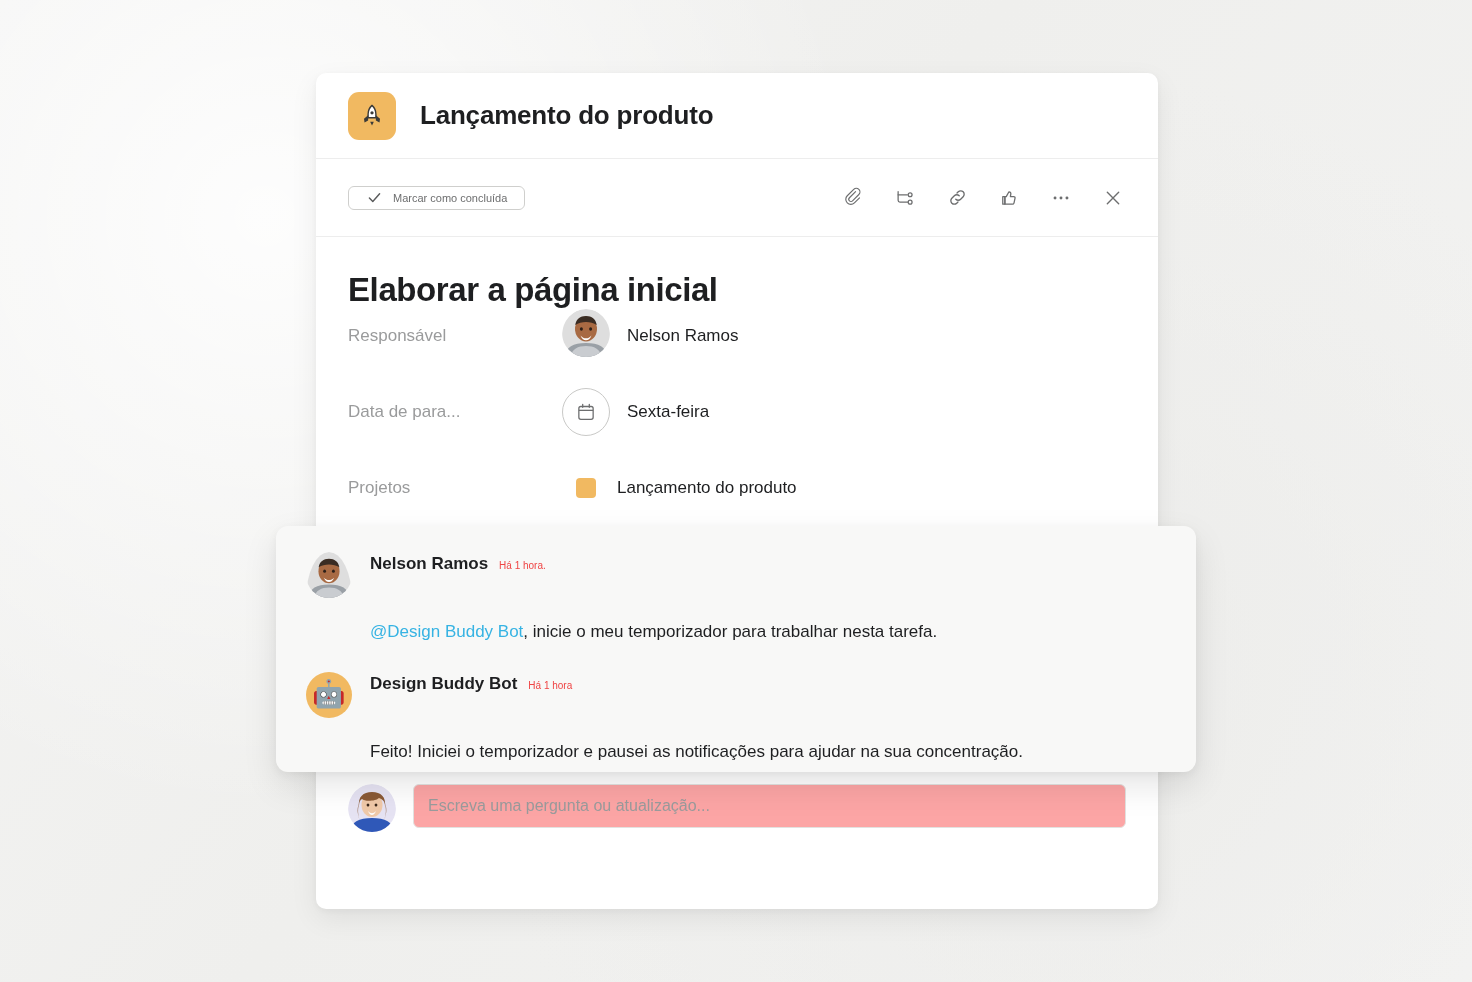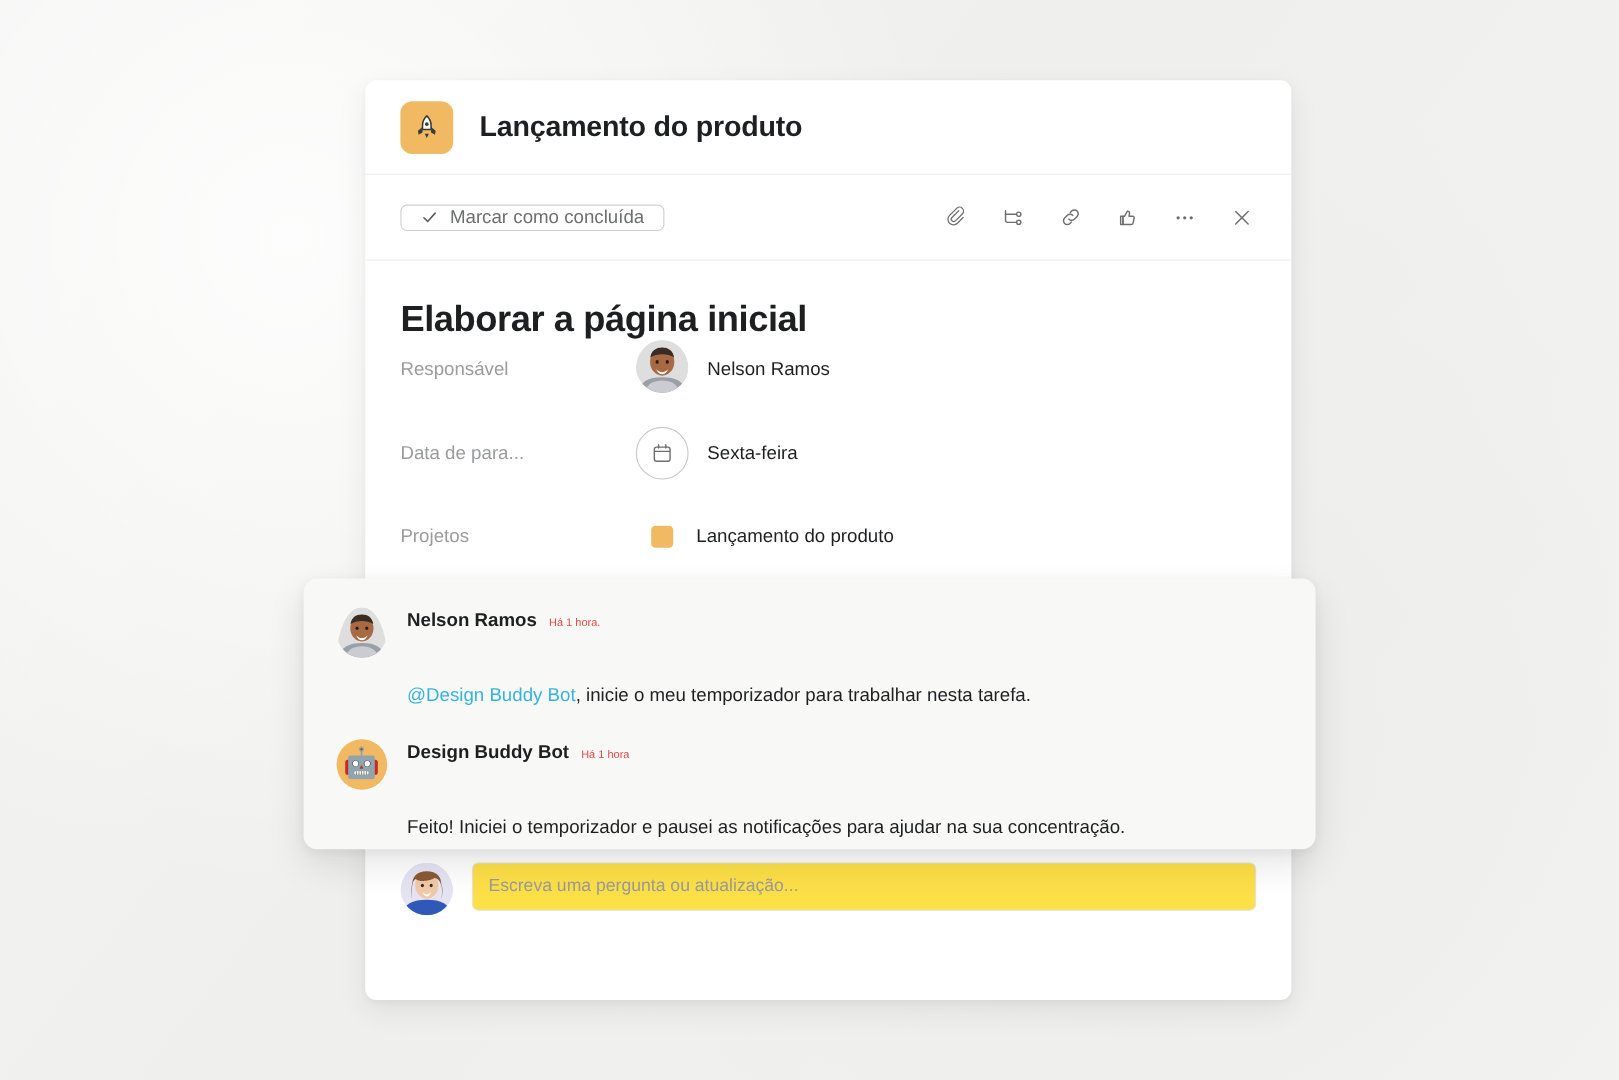--- a/index.html
+++ b/index.html
@@ -17,21 +17,21 @@
       radial-gradient(circle at 18% 22%, rgba(255,255,255,0.85) 0%, rgba(255,255,255,0) 42%),
       radial-gradient(circle at 72% 68%, rgba(236,236,234,0.9) 0%, rgba(236,236,234,0) 48%),
       linear-gradient(128deg, #f4f4f3 0%, #efefed 45%, #f3f3f2 100%);
     position: relative;
     -webkit-font-smoothing: antialiased;
   }
 
   
   .task-card {
     position: absolute;
-    left: 332px;
+    left: 316px;
     top: 73px;
     width: 842px;
     height: 836px;
     background: #ffffff;
     border-radius: 10px;
     box-shadow: 0 10px 28px rgba(0,0,0,0.07), 0 2px 6px rgba(0,0,0,0.04);
     overflow: hidden;
   }
 
   
@@ -72,21 +72,21 @@
   .complete-btn {
     display: inline-flex;
     align-items: center;
     gap: 10px;
     height: 24px;
     padding: 10px 17px;
     border: 1px solid #cfcfcd;
     border-radius: 6px;
     background: #ffffff;
     color: #6d6e6f;
-    font-size: 17px;
+    font-size: 11px;
     font-family: inherit;
     cursor: pointer;
     white-space: nowrap;
   }
   .complete-btn .check { display: flex; }
   .toolbar-actions {
     margin-left: auto;
     display: flex;
     align-items: center;
     gap: 26px;
@@ -166,21 +166,21 @@
     right: 32px;
     display: flex;
     align-items: flex-start;
     gap: 17px;
   }
   .compose-input {
     flex: 1;
     height: 44px;
     border: 1px solid #e2e2e0;
     border-radius: 6px;
-    background: #fde047;
+    background: #fca5a5;
     font-family: inherit;
     font-size: 16px;
     color: #1e1f21;
     padding: 0 14px;
     outline: none;
   }
   .compose-input::placeholder { color: #9a9b9c; }
 
   
   .comment-overlay {

